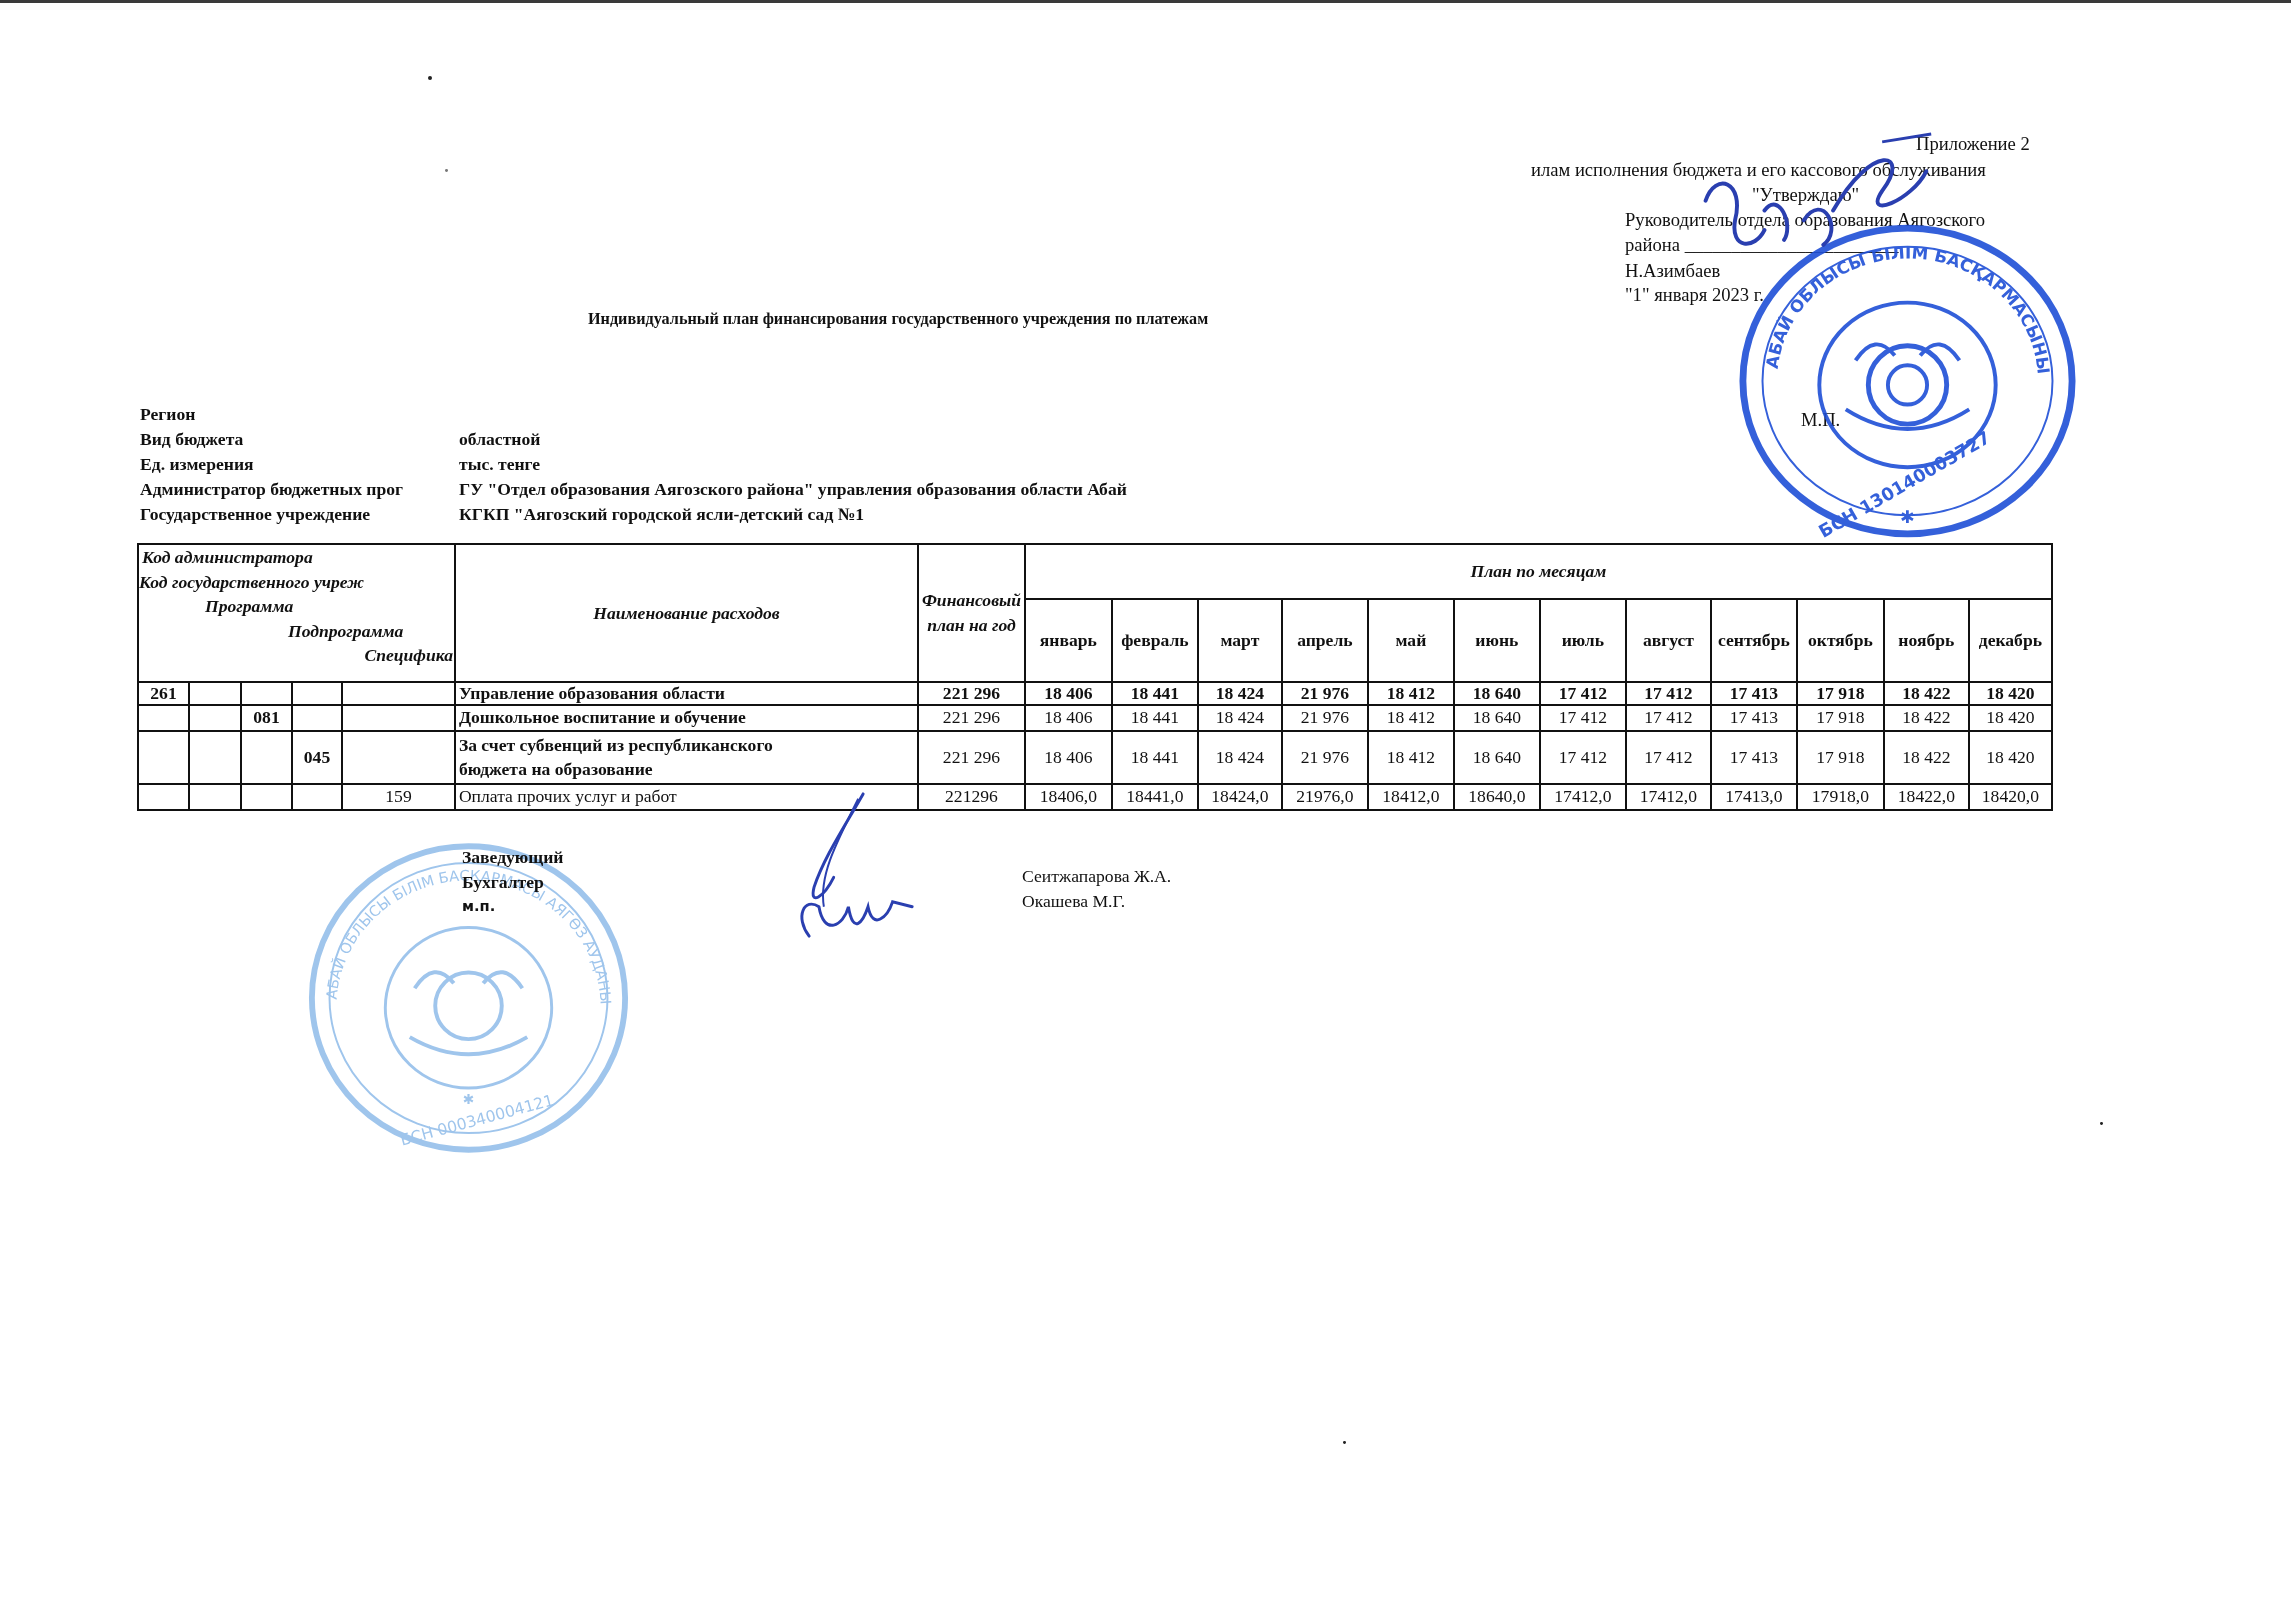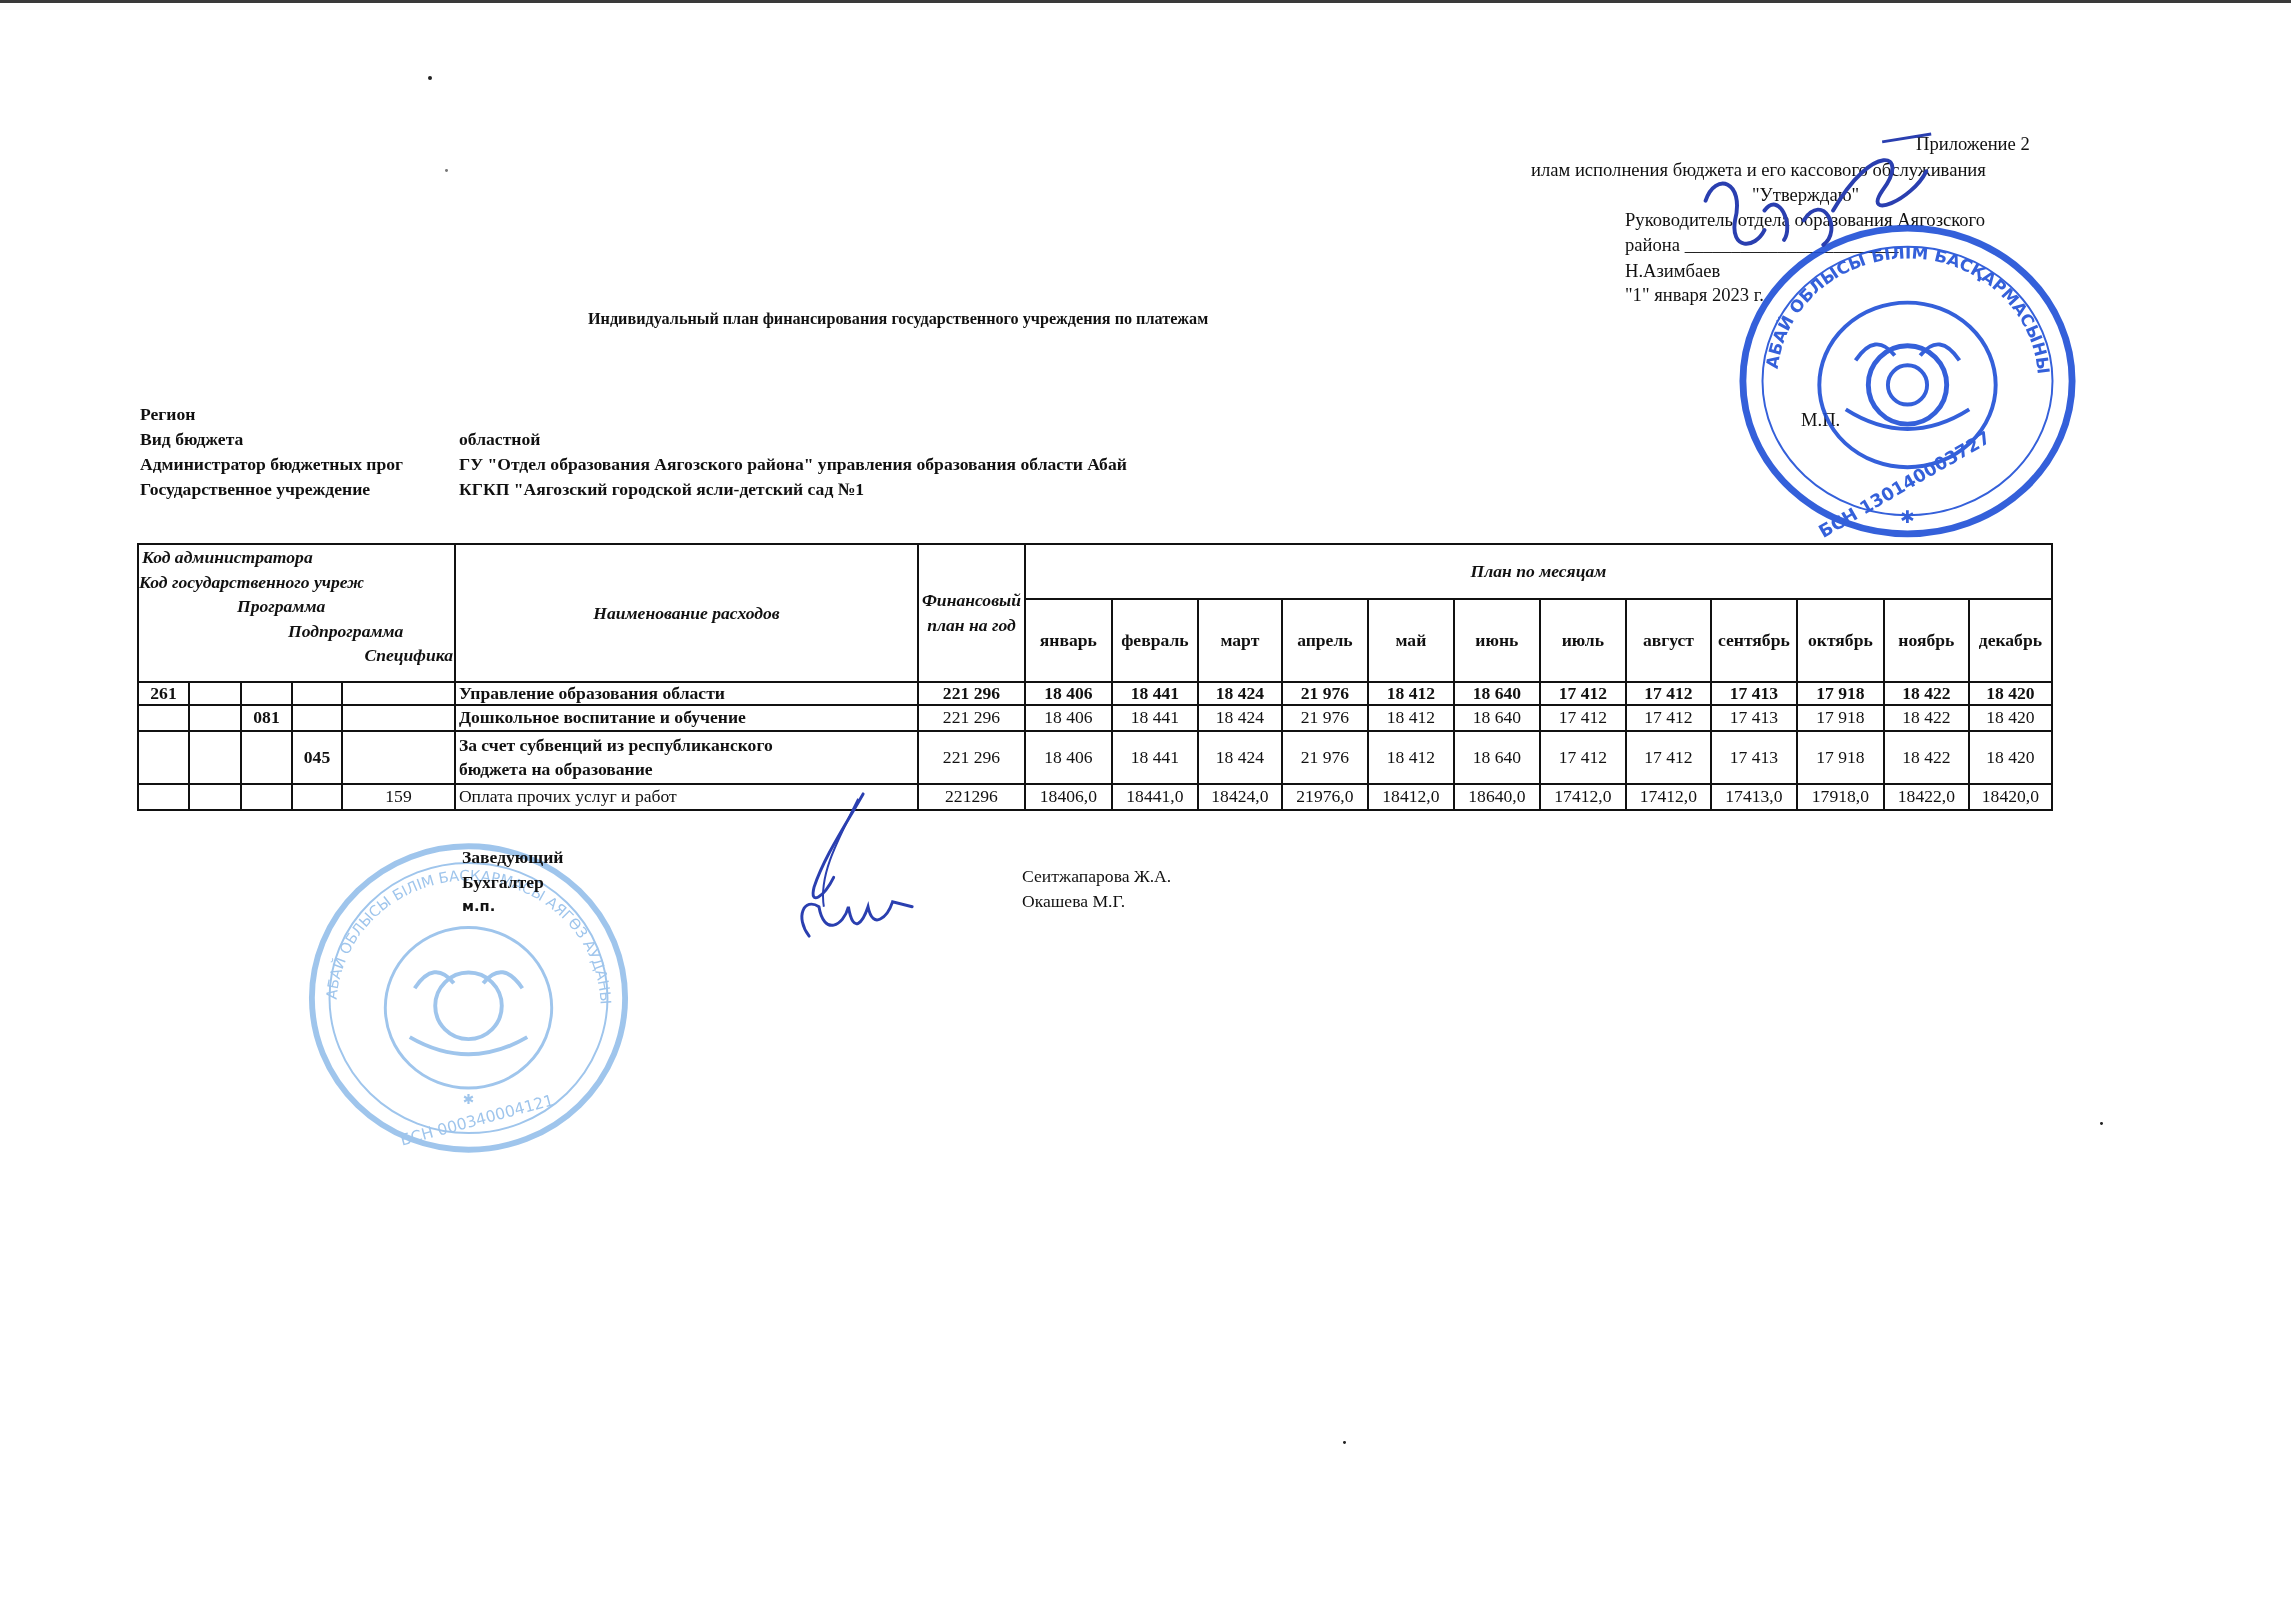--- a/index.html
+++ b/index.html
@@ -74,20 +74,24 @@
 <div class="meta">
   <div class="row">
       <span class="lbl">Регион</span>
       <span class="val"></span>
     </div>
   <div class="row">
       <span class="lbl">Вид бюджета</span>
       <span class="val">областной</span>
     </div>
   <div class="row">
+      <span class="lbl">Ед. измерения</span>
+      <span class="val">тыс. тенге</span>
+    </div>
+  <div class="row">
       <span class="lbl">Администратор бюджетных прог</span>
       <span class="val">ГУ "Отдел образования Аягозского района" управления образования области Абай</span>
     </div>
   <div class="row">
       <span class="lbl">Государственное учреждение</span>
       <span class="val">КГКП "Аягозский городской ясли-детский сад №1</span>
     </div>
 </div>
 
 <table class="plan">
@@ -110,21 +114,21 @@
       <col style="width:86px">
       <col style="width:87px">
       <col style="width:85px">
       <col style="width:83px">
   </colgroup>
   <tbody>
       <tr style="height:55px;font-style:italic;">
     <th colspan="5" rowspan="2" class="hdr-codes">
       <div style="padding-left:2.9px;">Код администратора</div>
       <div style="">Код государственного учреж</div>
-      <div style="padding-left:98px;">Программа</div>
+      <div style="padding-left:66px;">Программа</div>
       <div style="padding-left:149px;">Подпрограмма</div>
       <div style="text-align:right;padding-right:1px;">Специфика</div>
     </th>
     <th rowspan="2" class="c">Наименование расходов</th>
     <th rowspan="2" class="c wrap" style="line-height:25.5px;">Финансовый план на год</th>
     <th colspan="12" class="c">План по месяцам</th>
   </tr>
   <tr style="height:83px;">
     <th class="c">январь</th>
     <th class="c">февраль</th>

